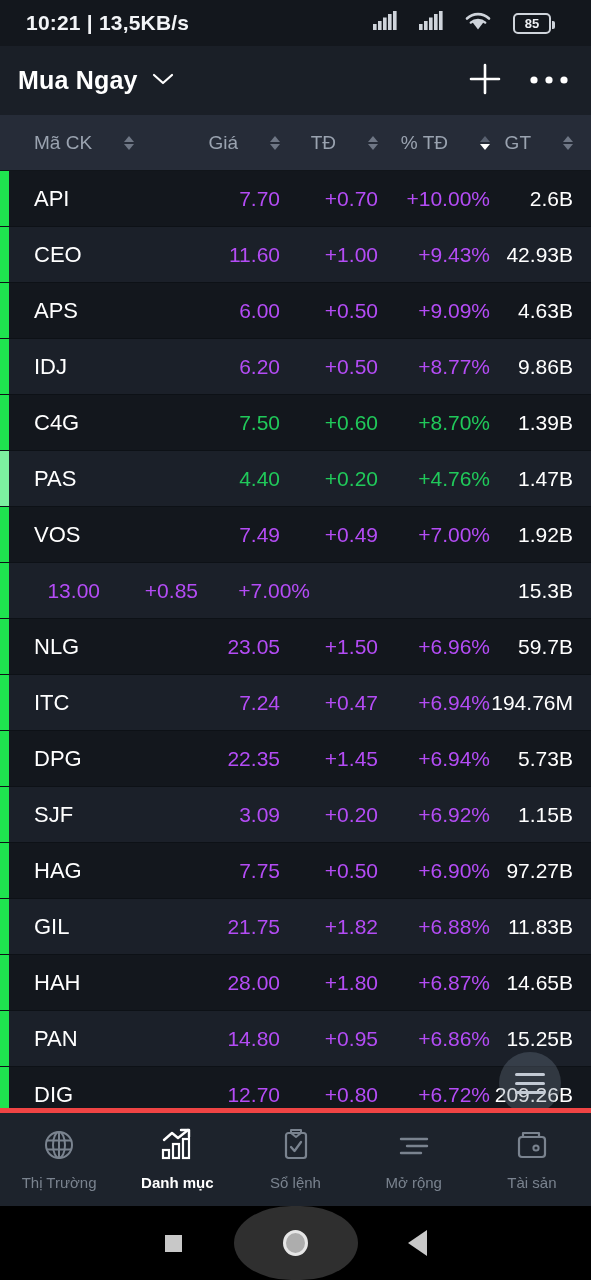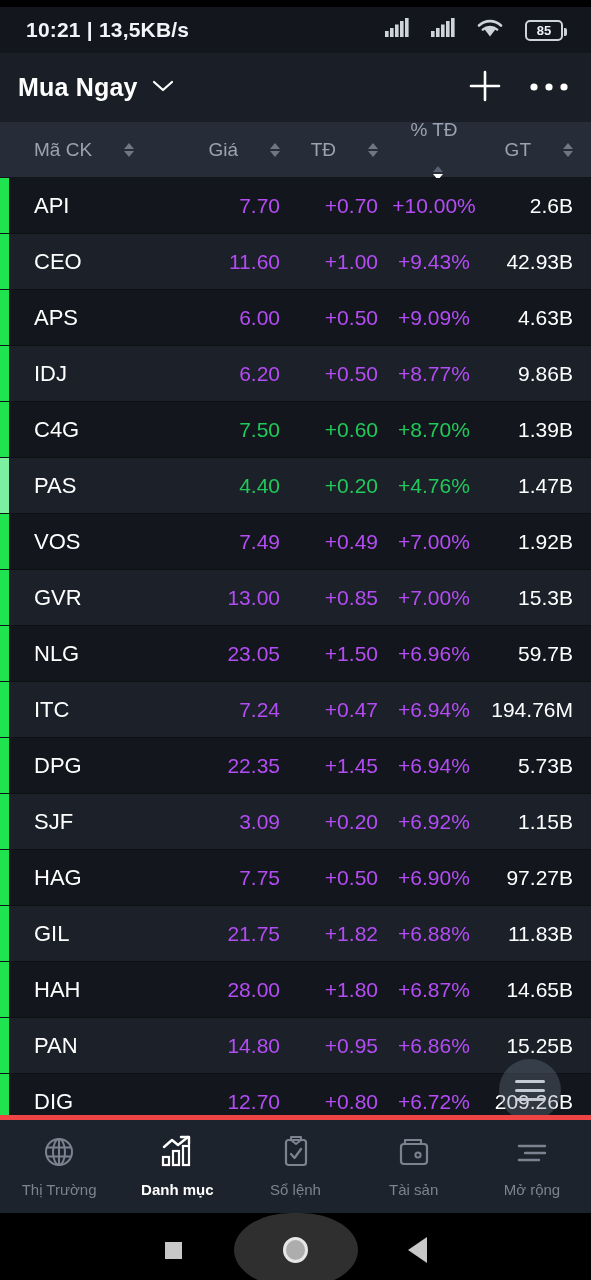--- a/index.html
+++ b/index.html
@@ -8,22 +8,21 @@
     background:#000;
     font-family:"Liberation Sans", sans-serif;
     overflow:hidden;
   }
   #phone { position:relative; width:591px; height:1280px; background:#0f1318; }
 
   
   .statusbar {
     height:46px; background:#13171d;
     display:flex; align-items:center; justify-content:space-between;
-    padding:0 28px 0 26px;
-    margin-top:7px;
+    padding:0 40px 0 26px;
   }
   .status-left { color:#f2f4f7; font-size:21px; font-weight:bold; letter-spacing:.2px; }
   .status-right { display:flex; align-items:center; gap:22px; }
   .batt {
     position:relative; width:38px; height:21px; border:2px solid #cfd4db;
     border-radius:5px; display:flex; align-items:center; justify-content:center;
   }
   .batt::after{ content:""; position:absolute; right:-6px; top:6px; width:3px; height:8px;
     background:#cfd4db; border-radius:0 2px 2px 0; }
   .batt span{ font-size:13px; color:#eef1f5; font-weight:bold; line-height:1; }
@@ -51,21 +50,21 @@
     border-right:5px solid transparent; }
   .sort i.up { border-bottom:6px solid #6f7785; }
   .sort i.dn { border-top:6px solid #6f7785; }
   .sort.active i.dn { border-top-color:#ffffff; }
   .sort.active i.up { border-bottom-color:#596170; }
 
   
   .c-sym  { width:180px; padding-left:34px; }
   .c-price{ width:100px; justify-content:flex-end; }
   .c-chg  { width:98px;  justify-content:flex-end; }
-  .c-pct  { width:112px; justify-content:flex-end;flex-direction:column; }
+  .c-pct  { width:112px; justify-content:flex-end; }
   .c-val  { flex:1;      justify-content:flex-end; padding-right:18px; }
 
   
   .tbody { position:relative; height:948px; overflow:hidden; }
   .row {
     height:56px; display:flex; align-items:center; position:relative;
     border-bottom:1px solid #0d1116;
   }
   .row.odd  { background:#13171d; }
   .row.even { background:#1b2029; }
@@ -275,21 +274,20 @@
       <div class="row odd">
         <span class="bar" style="background:#1fe34f"></span>
         <span class="cell c-sym sym">VOS</span>
         <span class="cell c-price up">7.49</span>
         <span class="cell c-chg up">+0.49</span>
         <span class="cell c-pct up">+7.00%</span>
         <span class="cell c-val val">1.92B</span>
       </div>
       <div class="row even">
         <span class="bar" style="background:#1fe34f"></span>
-        <span class="cell c-sym sym">GVR</span>
         <span class="cell c-price up">13.00</span>
         <span class="cell c-chg up">+0.85</span>
         <span class="cell c-pct up">+7.00%</span>
         <span class="cell c-val val">15.3B</span>
       </div>
       <div class="row odd">
         <span class="bar" style="background:#1fe34f"></span>
         <span class="cell c-sym sym">NLG</span>
         <span class="cell c-price up">23.05</span>
         <span class="cell c-chg up">+1.50</span>
@@ -402,38 +400,38 @@
           <path d="M12 5 L12 2 H22 V5 L17 9 Z" stroke="currentColor" stroke-width="2" fill="none" stroke-linejoin="round"></path>
           <path d="M12 19 L15.5 23 L22 14" stroke="currentColor" stroke-width="2.3" fill="none" stroke-linecap="round" stroke-linejoin="round"></path>
         </svg>
       </span>
       <span class="nav-label">Sổ lệnh</span>
     </div>
 
     <div class="nav-item">
       <span>
         <svg width="34" height="34" viewBox="0 0 34 34">
+          <path d="M4 11 H30" stroke="currentColor" stroke-width="2.4" stroke-linecap="round"></path>
+          <path d="M10 18 H30" stroke="currentColor" stroke-width="2.4" stroke-linecap="round"></path>
+          <path d="M4 25 H24" stroke="currentColor" stroke-width="2.4" stroke-linecap="round"></path>
+        </svg>
+      </span>
+      <span class="nav-label">Mở rộng</span>
+    </div>
+
+    <div class="nav-item">
+      <span>
+        <svg width="34" height="34" viewBox="0 0 34 34">
           <rect x="4" y="9" width="26" height="20" rx="3" stroke="currentColor" stroke-width="2.2" fill="none"></rect>
           <path d="M8 9 V5 H24 V9" stroke="currentColor" stroke-width="2.2" fill="none" stroke-linejoin="round"></path>
           <circle cx="21" cy="20" r="2.6" stroke="currentColor" stroke-width="2" fill="none"></circle>
         </svg>
       </span>
       <span class="nav-label">Tài sản</span>
     </div>
-
-    <div class="nav-item">
-      <span>
-        <svg width="34" height="34" viewBox="0 0 34 34">
-          <path d="M4 11 H30" stroke="currentColor" stroke-width="2.4" stroke-linecap="round"></path>
-          <path d="M10 18 H30" stroke="currentColor" stroke-width="2.4" stroke-linecap="round"></path>
-          <path d="M4 25 H24" stroke="currentColor" stroke-width="2.4" stroke-linecap="round"></path>
-        </svg>
-      </span>
-      <span class="nav-label">Mở rộng</span>
-    </div>
   </div>
 
   <div class="androidnav">
     <div class="and-btn">
       <span class="sq"></span>
     </div>
     <div class="home-pill">
       <span class="circ"></span>
     </div>
     <div class="and-btn">

